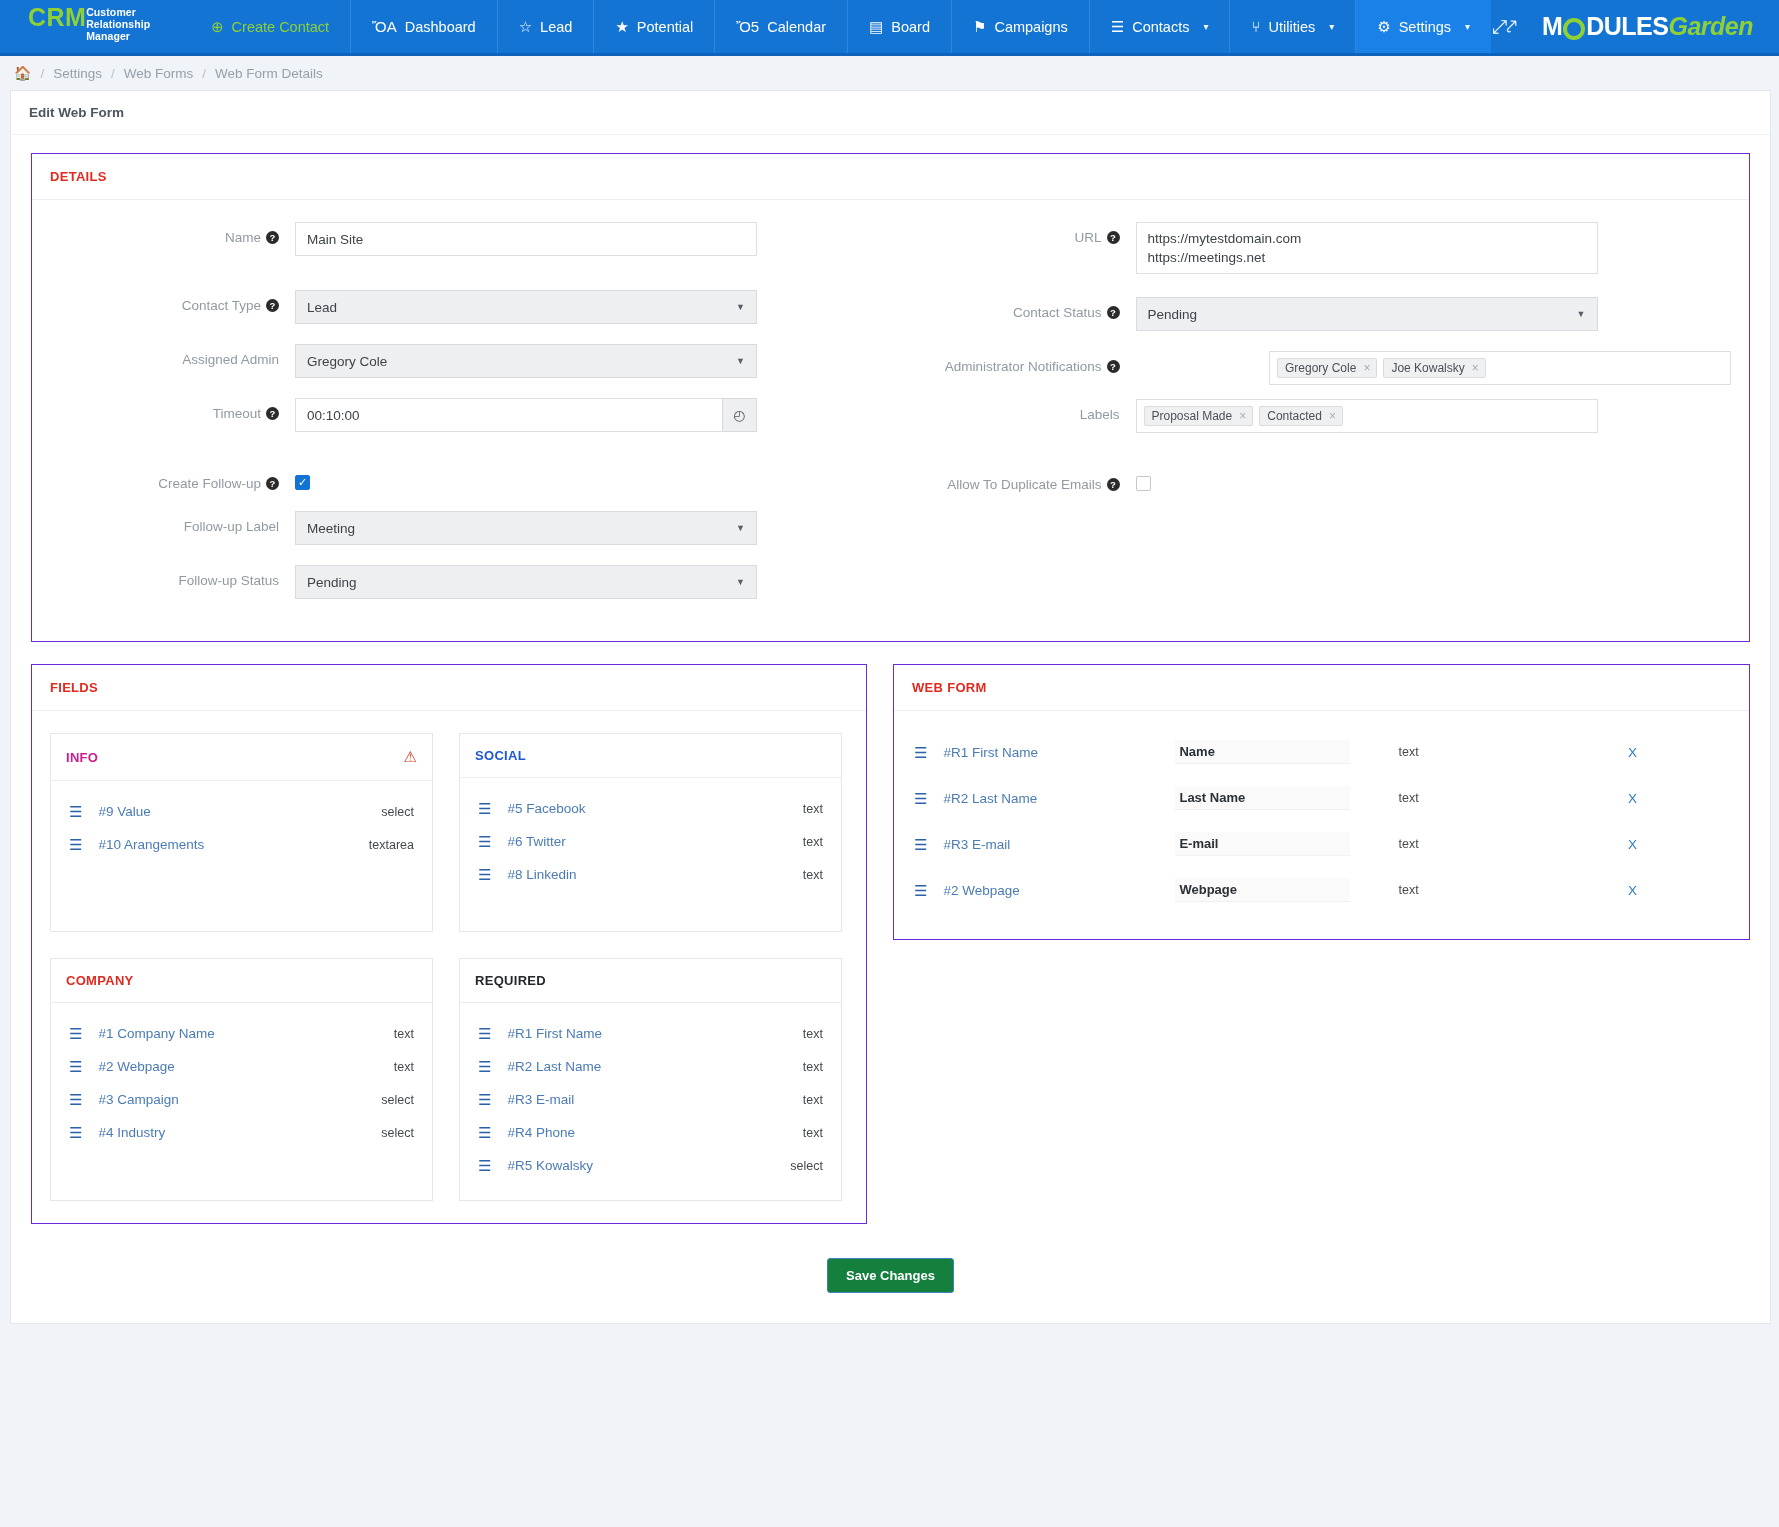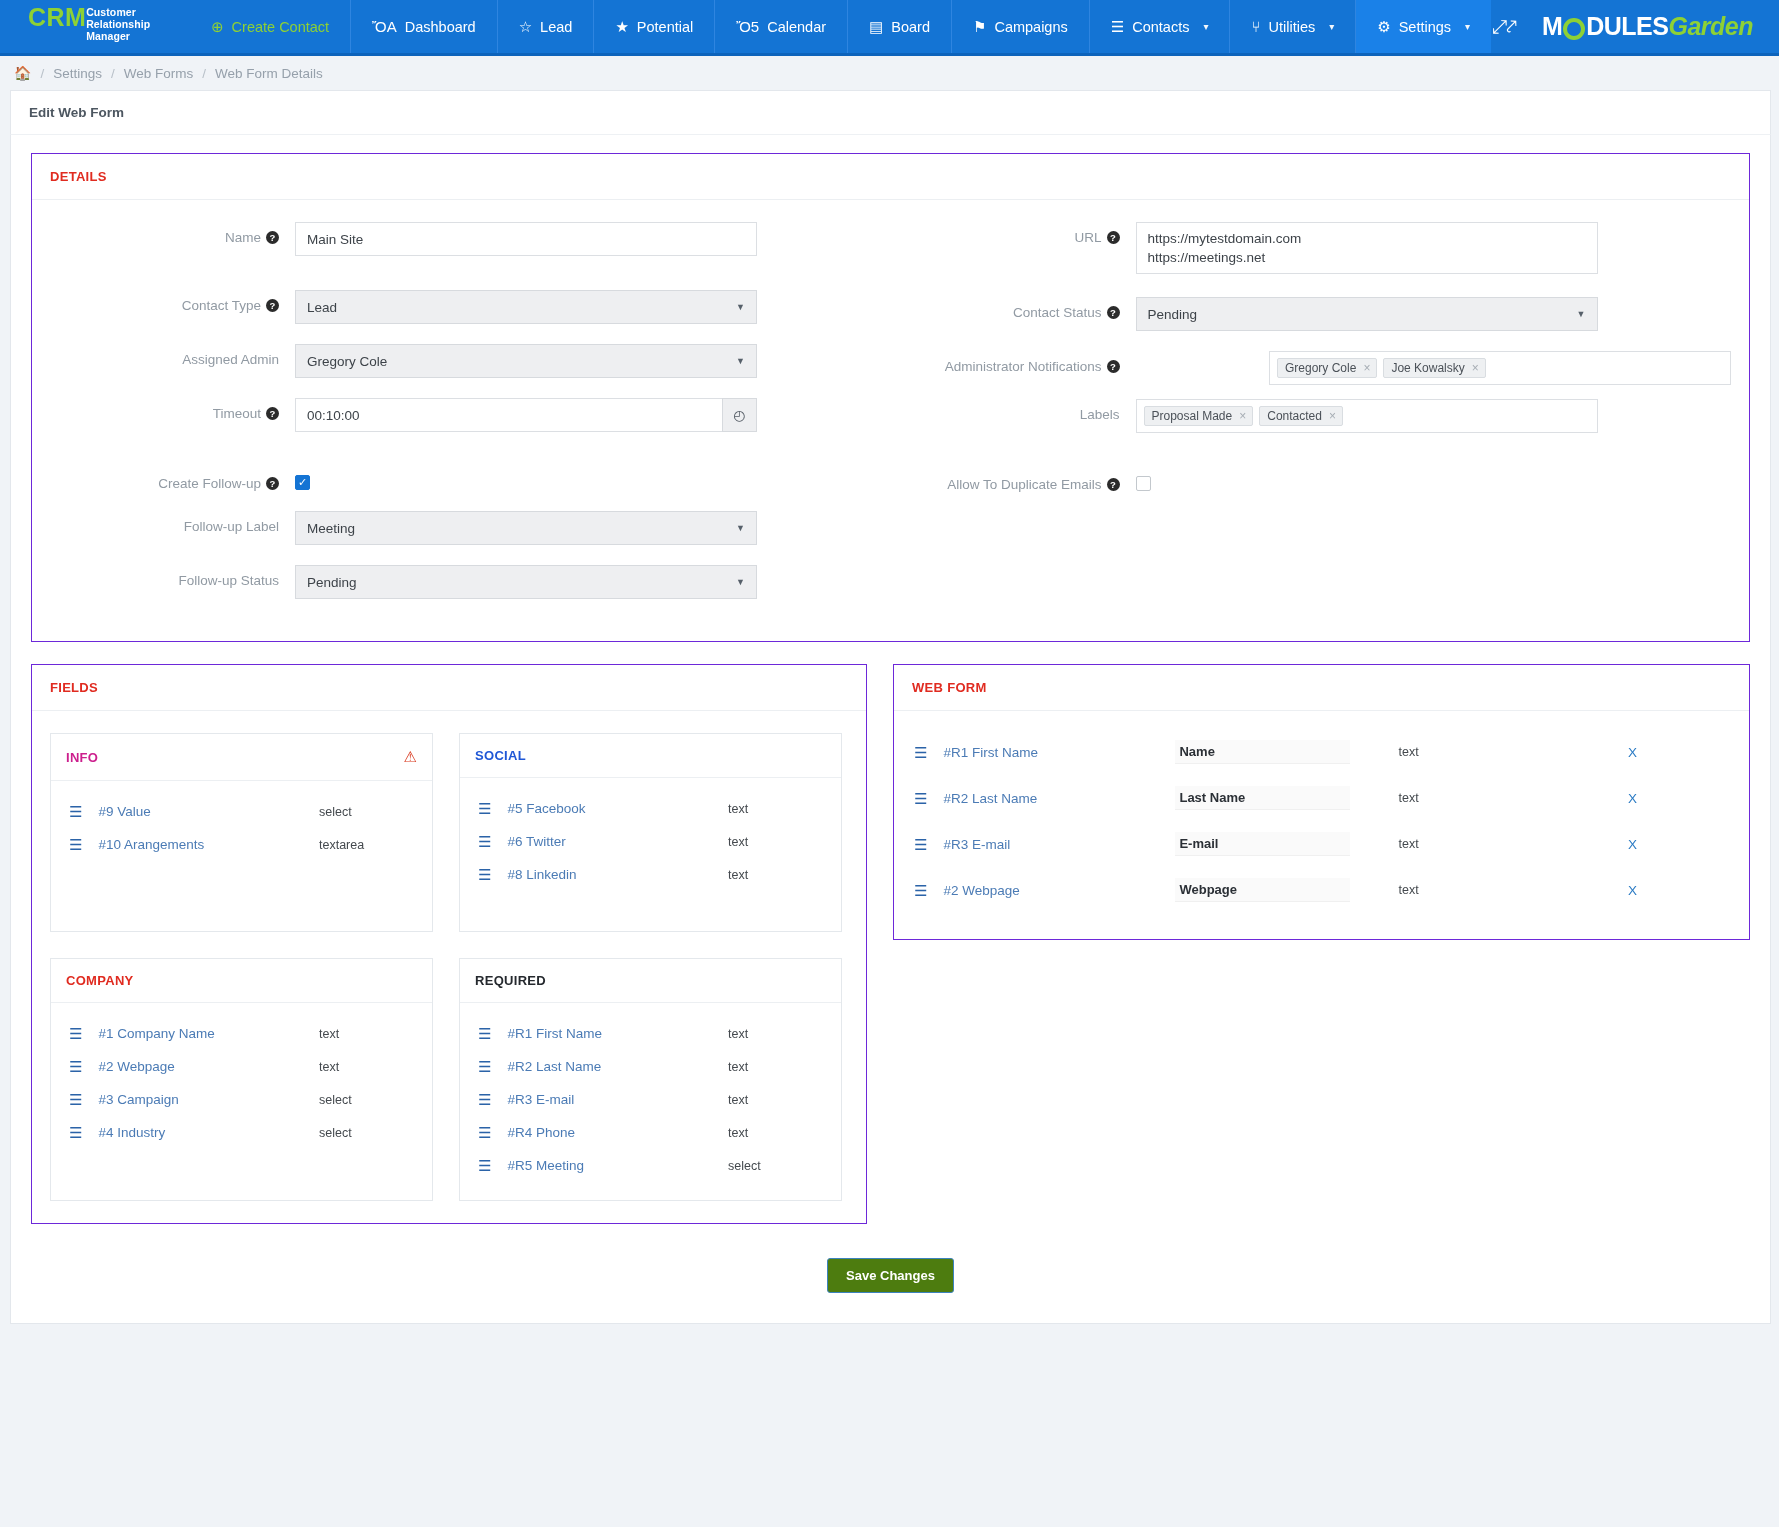--- a/index.html
+++ b/index.html
@@ -137,36 +137,36 @@
     padding:14px 15px; border-bottom:1px solid #eceff2;
     display:flex; align-items:center; justify-content:space-between;
   }
   .warn-ico { color:#d9391f; font-size:15px; }
   .subpanel-body { padding:14px 0 18px 0; min-height:150px; }
   .fieldrow {
     display:flex; align-items:center; padding:9px 18px;
   }
   .grip { color:#2b63a8; font-size:15px; letter-spacing:0; cursor:grab; margin-right:16px; line-height:1;}
   .fieldname { color:#4b7bb5; font-size:13.5px; flex:1; }
-  .fieldtype { color:#44494e; font-size:12.5px; width:95px; }
+  .fieldtype { color:#44494e; font-size:12.5px; width:95px;text-align:right; }
 
   .wf-body { padding:18px 10px 26px 10px; }
   .wfrow { display:flex; align-items:center; padding:11px 10px; }
   .wf-name { color:#4b7bb5; font-size:13.5px; width:232px; }
   .wf-input {
     width:175px; height:24px; background:#fafafa; border:none; border-bottom:1px solid #f0f0f0;
     font-weight:bold; font-size:13px; color:#2b3036; padding:0 4px;
     font-family:"Liberation Sans", sans-serif;
   }
   .wf-type { width:150px; padding-left:48px; color:#44494e; font-size:12.5px; }
   .wf-x { color:#2b7bc4; font-size:13.5px; cursor:pointer; margin-left:auto; padding-right:92px; }
 
   .savewrap { display:flex; justify-content:center; padding-top:34px; }
   .btn-save {
-    background:#4d7c0f; border:1px solid #3c83bd; color:#fff;
+    background:#15803d; border:1px solid #3c83bd; color:#fff;
     font-size:13px; font-weight:bold; padding:9px 18px; border-radius:3px;
     cursor:pointer; font-family:"Liberation Sans", sans-serif;
   }
 </style>
 </head>
 <body>
 
 <div class="topnav">
   <div class="brand">
     <div class="brand-title">CRM</div>
@@ -456,21 +456,21 @@
                       <span class="fieldname">#R3 E-mail</span>
                       <span class="fieldtype">text</span>
                     </div>
                     <div class="fieldrow">
                       <span class="grip">☰</span>
                       <span class="fieldname">#R4 Phone</span>
                       <span class="fieldtype">text</span>
                     </div>
                     <div class="fieldrow">
                       <span class="grip">☰</span>
-                      <span class="fieldname">#R5 Meeting</span>
+                      <span class="fieldname">#R5 Kowalsky</span>
                       <span class="fieldtype">select</span>
                     </div>
                   </div>
                 </div>
               </div>
           </div>
         </div>
       </div>
       <div class="lower-right">
         <div class="panel">

